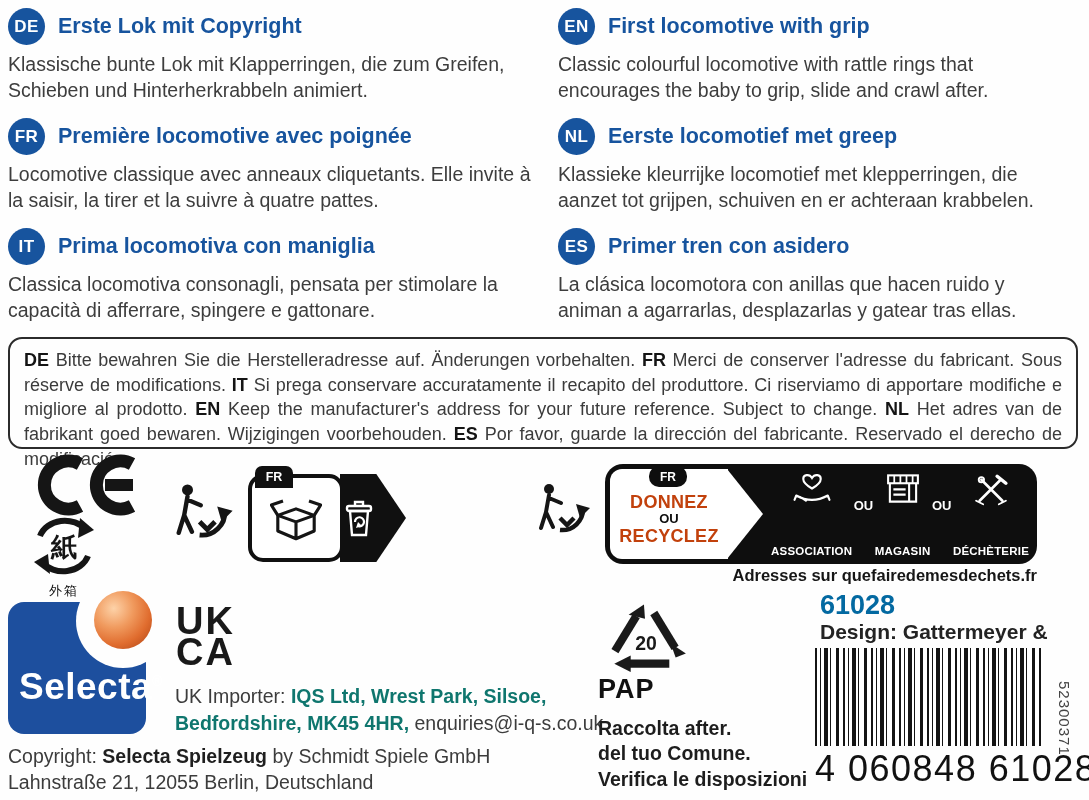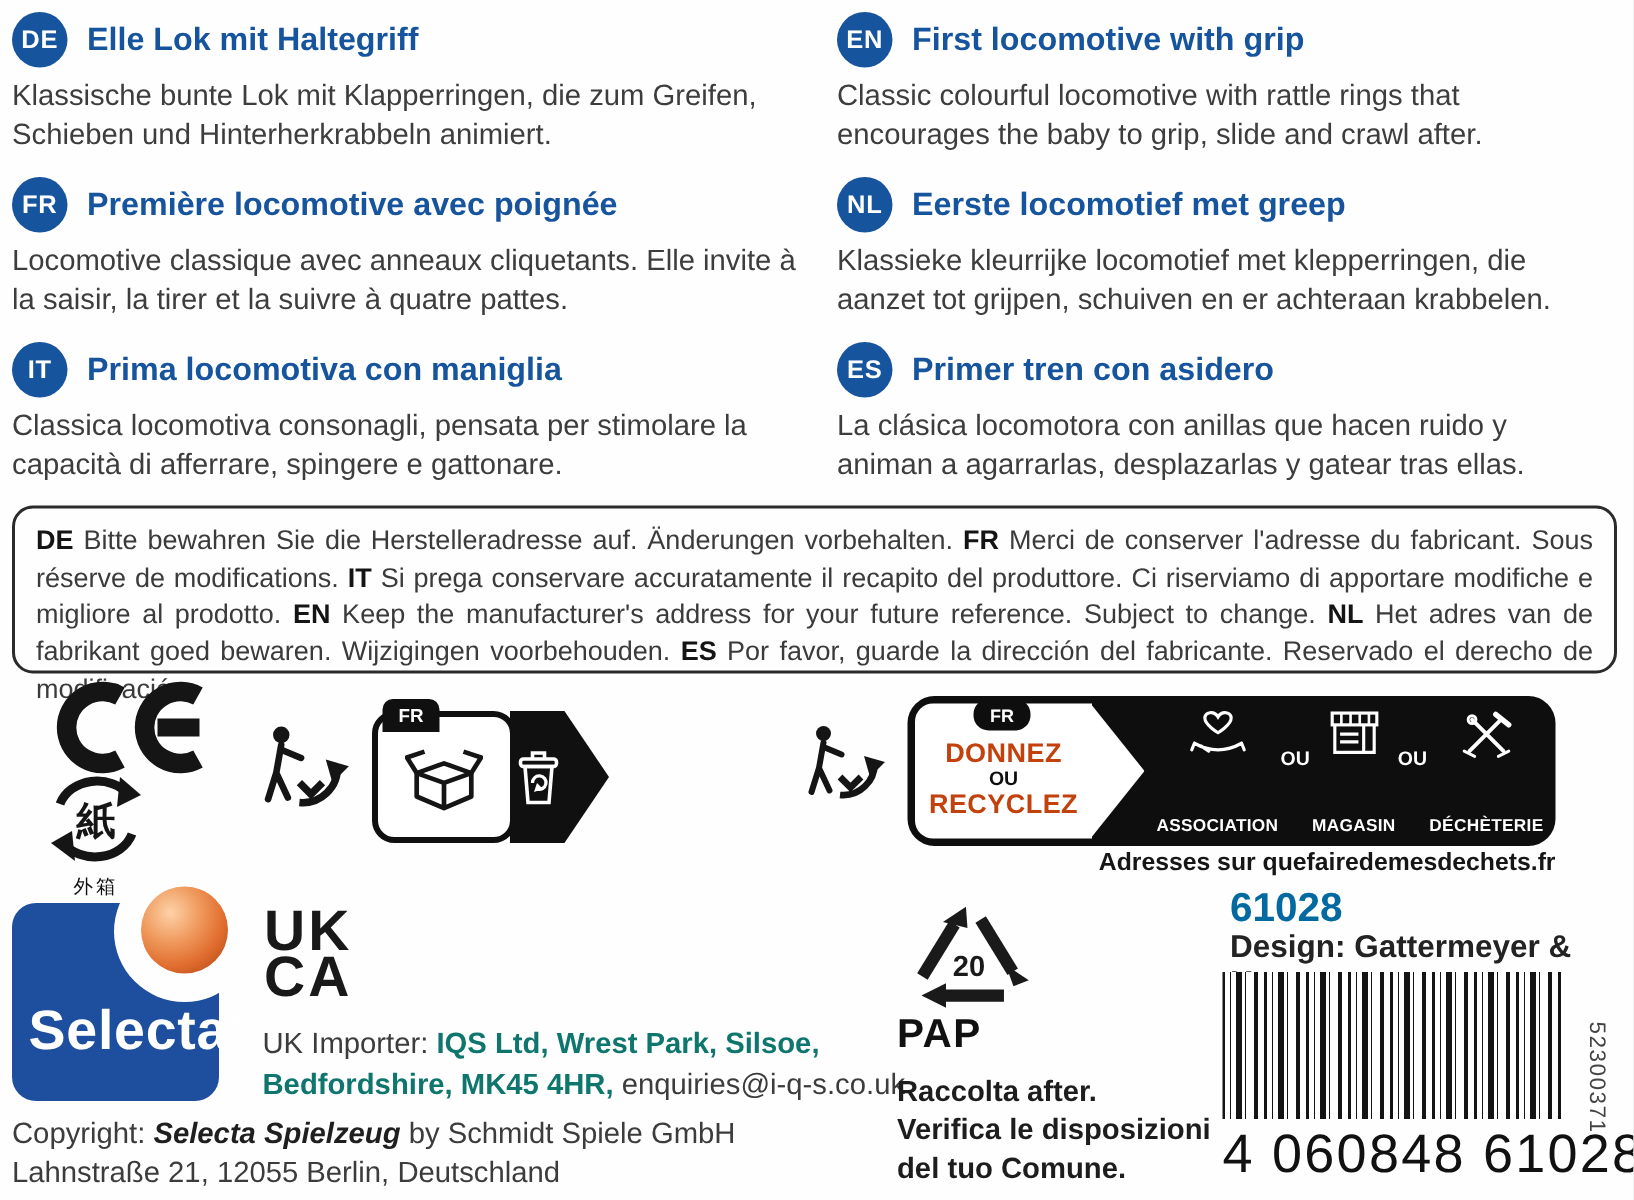--- a/index.html
+++ b/index.html
@@ -54,21 +54,21 @@
   .logo-notch{position:absolute;left:68px;top:-28px;width:94px;height:94px;background:#fefefe;border-radius:50%;}
   .logo-ball{position:absolute;left:86px;top:-11px;width:58px;height:58px;border-radius:50%;
              background:radial-gradient(circle at 34% 30%,#fdd2a8 0%,#f09a5e 35%,#e06c2e 65%,#a83f12 100%);}
   .logo-text{position:absolute;left:11px;bottom:26px;color:#fff;font-weight:bold;font-size:37px;letter-spacing:.5px;}
   .logo-text sup{font-size:14px;}
   .ukca{position:absolute;left:176px;top:606px;font-weight:800;font-size:38px;line-height:.82;
         letter-spacing:2px;color:#191919;}
   .importer{position:absolute;left:175px;top:683px;font-size:19.5px;line-height:1.36;color:#3c3c3c;}
   .importer b{color:#0f766e;}
   .copyright{position:absolute;left:8px;top:743px;font-size:19.5px;line-height:1.34;color:#3c3c3c;}
-  .copyright b{color:#1f1f1f;font-style:italic;}
+  .copyright b{color:#1f1f1f;}
   .pap-wrap{position:absolute;left:598px;top:590px;width:96px;}
   .pap-label{font-weight:800;font-size:27px;color:#111;margin-top:2px;letter-spacing:1px;}
   .paper-note{position:absolute;left:598px;top:716px;font-weight:bold;font-size:19.5px;line-height:1.3;color:#1d1d1d;}
   .article-no{position:absolute;left:820px;top:590px;font-weight:bold;font-size:27px;color:#0369a1;}
   .design-credit{position:absolute;left:820px;top:620px;font-weight:bold;font-size:21px;color:#232323;}
   .barcode{position:absolute;left:815px;top:648px;width:228px;}
   .bars{height:98px;background:repeating-linear-gradient(90deg,#141414 0 2px,#fff 2px 5px,#141414 5px 6px,
         #fff 6px 9px,#141414 9px 13px,#fff 13px 15px,#141414 15px 16px,#fff 16px 21px,#141414 21px 24px,#fff 24px 28px);}
   .ean{font-size:36px;color:#111;margin-top:2px;letter-spacing:1.5px;white-space:nowrap;}
   .print-code{position:absolute;left:1073px;top:681px;transform-origin:top left;transform:rotate(90deg);
@@ -76,21 +76,21 @@
   svg{display:block;}
 </style>
 </head>
 <body>
 
 <div class="canvas">
 
   <div class="lang-block" style="left:8px;top:8px;width:528px;">
     <div class="lang-head">
       <div class="lang-badge">DE</div>
-      <div class="lang-title">Elle Lok mit Haltegriff</div>
+      <div class="lang-title">Erste Lok mit Copyright</div>
     </div>
     <div class="lang-body">Klassische bunte Lok mit Klapperringen, die zum Greifen, Schieben und Hinterherkrabbeln animiert.</div>
   </div>
   <div class="lang-block" style="left:558px;top:8px;width:500px;">
     <div class="lang-head">
       <div class="lang-badge">EN</div>
       <div class="lang-title">First locomotive with grip</div>
     </div>
     <div class="lang-body">Classic colourful locomotive with rattle rings that encourages the baby to grip, slide and crawl after.</div>
   </div>
@@ -264,22 +264,22 @@
       <polygon points="30,64 14,72 30,80" fill="#1a1a1a"></polygon>
       <path d="M14.6 59.6 L35.5 25.5" fill="none" stroke="#1a1a1a" stroke-width="8"></path>
       <polygon points="28,24 43,14 44,28" fill="#1a1a1a"></polygon>
       <text x="45" y="59" text-anchor="middle" font-size="19" font-weight="bold" fill="#1a1a1a">20</text>
     </svg>
     <div class="pap-label">PAP</div>
   </div>
 
   <div class="paper-note">
     <div>Raccolta after.</div>
+    <div>del tuo Comune.</div>
     <div>Verifica le disposizioni</div>
-    <div>del tuo Comune.</div>
   </div>
 
   <div class="article-no">61028</div>
   <div class="design-credit">Design: Gattermeyer &amp; Kapp</div>
 
   <div class="barcode">
     <div class="bars"></div>
     <div class="ean">4 060848 610287</div>
   </div>
 

